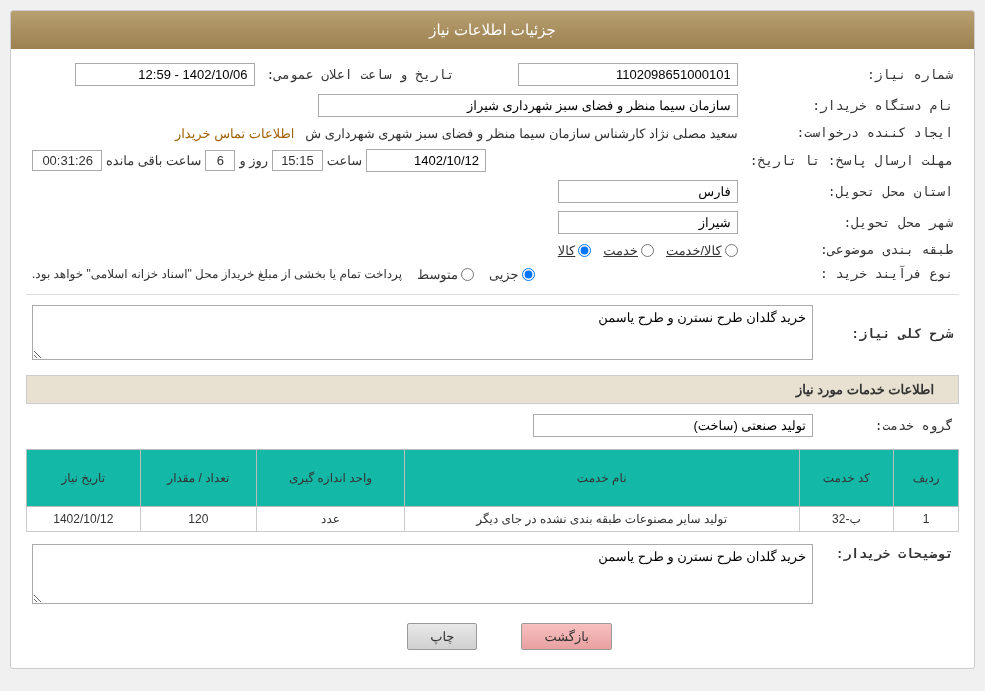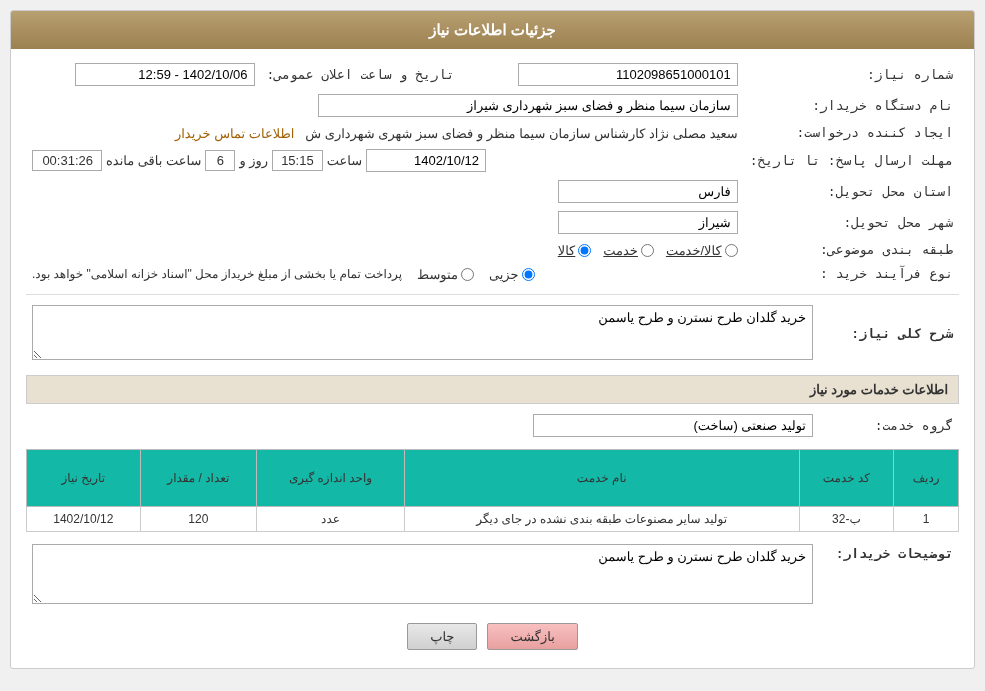--- a/index.html
+++ b/index.html
@@ -21,21 +21,21 @@
       border: 1px solid #ccc;
       border-radius: 3px;
       overflow: hidden;
     }
     .card-header {
       background: linear-gradient(to bottom, #b8a070, #9c8050);
       color: #fff;
       text-align: center;
       padding: 10px 18px;
       font-size: 15px;
-      font-weight: bold;
+      font-weight: normal;
     }
     .card-body {
       padding: 10px 15px;
     }
     .info-table {
       width: 100%;
       border-collapse: collapse;
       margin-bottom: 8px;
     }
     .info-table td {
@@ -67,21 +67,21 @@
     .input-small {
       width: 120px;
     }
     .blue-link {
       color: #a16207;
       text-decoration: none;
     }
     .section-header {
       background: #e8e0d0;
       border: 1px solid #ccc;
-      padding: 6px 10px;
+      padding: 6px 24px;
       font-weight: bold;
       font-size: 13px;
       margin: 8px 0 6px 0;
     }
     .radio-group {
       display: flex;
       gap: 12px;
       align-items: flex-end;
       flex-direction: row-reverse;
       justify-content: flex-end;
@@ -152,20 +152,21 @@
       margin-top: 12px;
       margin-bottom: 8px;
     }
     .btn {
       padding: 5px 22px;
       font-size: 13px;
       font-family: Tahoma, Arial, sans-serif;
       cursor: pointer;
       border: 1px solid #999;
       border-radius: 2px;
+      margin-left: 34px;
     }
     .btn-print {
       background: linear-gradient(to bottom, #e8e8e8, #d0d0d0);
       color: #333;
     }
     .btn-back {
       background: linear-gradient(to bottom, #f8c0c0, #e8a0a0);
       color: #333;
     }
     .date-time-row {

